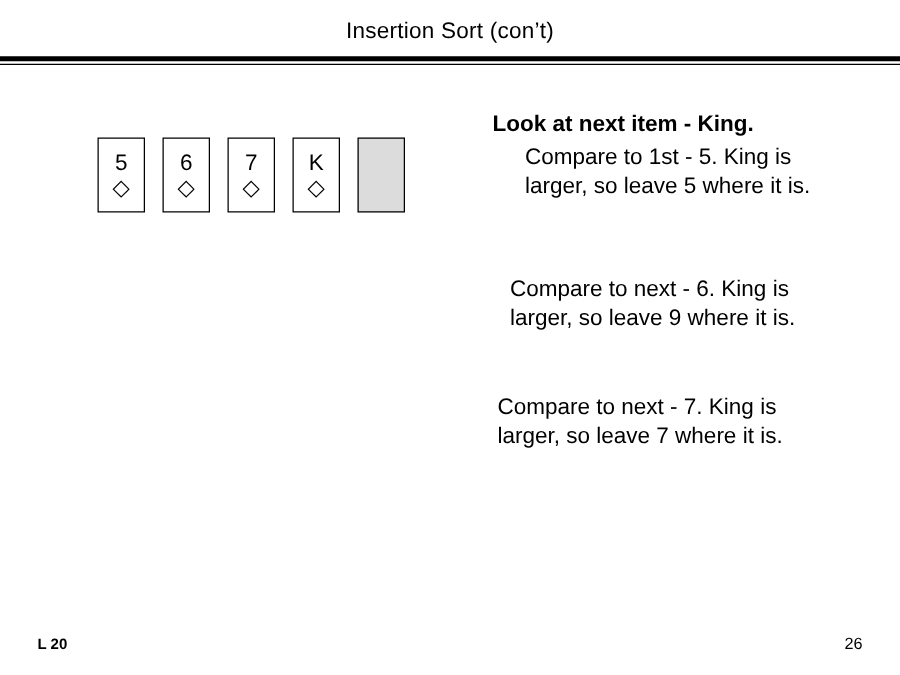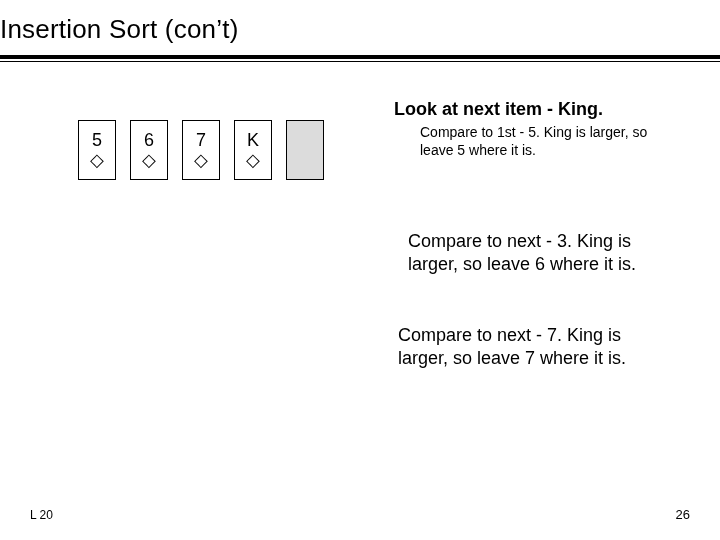--- a/index.html
+++ b/index.html
@@ -6,21 +6,22 @@
   body {
     width: 720px;
     height: 540px;
     background: #ffffff;
     font-family: Arial, Helvetica, sans-serif;
     color: #000;
     position: relative;
     overflow: hidden;
   }
   .title {
-    font-size: 26px;
+    text-align: center;
+    font-size: 18px;
     padding-top: 14px;
     padding-bottom: 10px;
     letter-spacing: 0.2px;
   }
   .rule-wrap {
     width: 100%;
   }
   .rule-thick {
     height: 4px;
     background: #000;
@@ -70,21 +71,21 @@
     left: 394px;
     top: 36px;
     font-size: 18px;
     line-height: 1.25;
     font-weight: bold;
   }
   .para1 {
     position: absolute;
     left: 420px;
     top: 62px;
-    font-size: 14px;
+    font-size: 18px;
     line-height: 1.25;
     width: 260px;
   }
   .para2 {
     position: absolute;
     left: 408px;
     top: 168px;
     font-size: 18px;
     line-height: 1.25;
     width: 260px;
@@ -96,20 +97,21 @@
     font-size: 18px;
     line-height: 1.25;
     width: 260px;
   }
   .footer-left {
     position: absolute;
     left: 30px;
     bottom: 18px;
     font-size: 12px;
     color: #000;
+    font-weight: bold;
   }
   .footer-right {
     position: absolute;
     right: 30px;
     bottom: 18px;
     font-size: 13px;
     color: #000;
   }
 </style>
 </head>
@@ -140,19 +142,19 @@
     <div class="card">
       <span class="rank">K</span>
       <span class="suit">◇</span>
     </div>
     <div class="card shaded"></div>
   </div>
 
   <div class="heading-text">Look at next item - King.</div>
 
   <div class="para1">Compare to 1st - 5. King is larger, so leave 5 where it is.</div>
-  <div class="para2">Compare to next - 3. King is larger, so leave 6 where it is.</div>
+  <div class="para2">Compare to next - 6. King is larger, so leave 9 where it is.</div>
   <div class="para3">Compare to next - 7. King is larger, so leave 7 where it is.</div>
 
 </div>
 
 <div class="footer-left">L 20</div>
 <div class="footer-right">26</div>
 
 </body></html>

